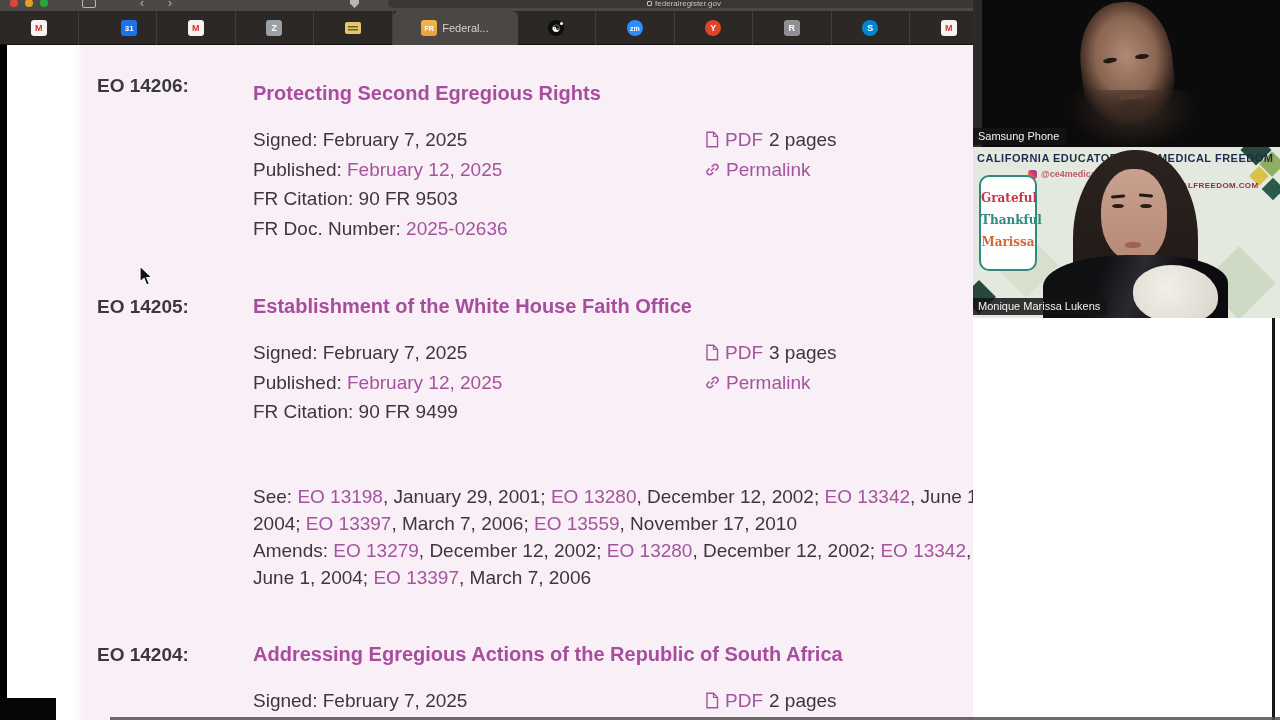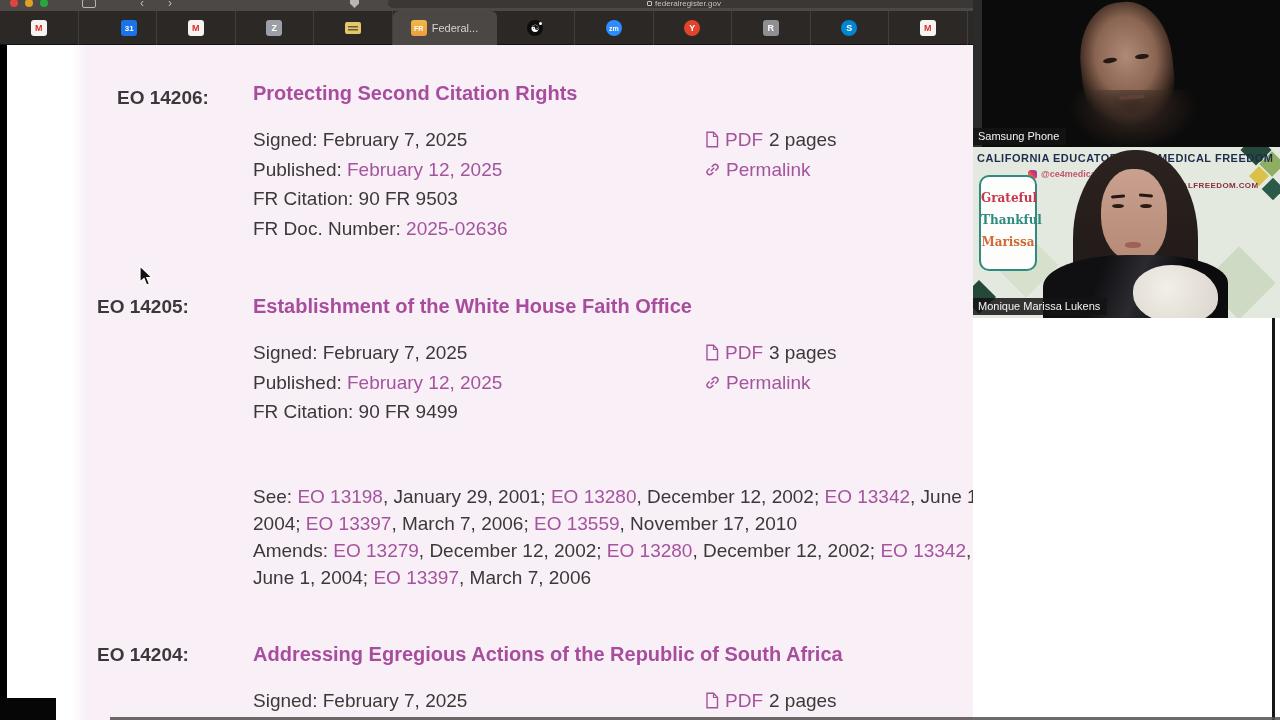--- a/index.html
+++ b/index.html
@@ -27,21 +27,21 @@
   .nav-arrow{position:absolute;top:-3px;color:#b9b5b2;font-size:12px;line-height:12px;}
   #shield{left:350px;top:-2px;width:9px;height:10px;background:#b9b5b2;position:absolute;
           clip-path:polygon(0 0,100% 0,100% 55%,50% 100%,0 55%);}
   #addressbar{left:388px;top:-2px;width:592px;height:10px;background:#3a3734;border-radius:5px;position:absolute;
               display:flex;align-items:center;justify-content:center;color:#c5c1be;font-size:8px;gap:3px;}
   #lock-icon{display:inline-block;width:5px;height:5px;border:1px solid #c5c1be;border-radius:1px;}
 
   
   #tabbar{left:0;top:11px;width:1280px;height:34px;background:var(--tabbar);display:flex;border-bottom:1px solid #141210;}
   .tab{width:78.5px;height:34px;display:flex;align-items:center;justify-content:center;border-right:1px solid #413d3b;}
-  .tab.active{width:104px;background:var(--activetab);gap:5px;border-radius:6px 6px 0 0;border-right:none;}
+  .tab.active{width:125px;background:var(--activetab);gap:5px;border-radius:6px 6px 0 0;border-right:none;}
   .tab-label{color:#d5d2cf;font-size:11px;white-space:nowrap;}
   .fav{width:16px;height:16px;display:flex;align-items:center;justify-content:center;
        font-size:9px;font-weight:bold;border-radius:3px;color:#fff;flex:0 0 auto;}
   .fav.gmail{background:#f5f4f2;color:#d93025;border-radius:3px;}
   .fav.gcal{background:#1a73e8;color:#fff;font-size:8px;margin-left:24px;}
   .fav.zgray{background:#9aa0a6;color:#fff;}
   .fav.folder{background:#e5c66b;height:12px;border-radius:2px;background-image:linear-gradient(#6b5d2e 0 0),linear-gradient(#6b5d2e 0 0);background-size:10px 1.5px,10px 1.5px;background-position:3px 4px,3px 7px;background-repeat:no-repeat;}
   .fav.fr{background:linear-gradient(#f2b845,#ec9e3e);color:#fff;font-size:7px;}
   .fav.darklogo{background:#0d0d0d;border-radius:50%;position:relative;color:#fff;font-size:10px;}
   .fav.darklogo::after{content:"";position:absolute;right:1px;top:2px;width:3px;height:3px;border-radius:50%;background:#fff;}
@@ -157,22 +157,22 @@
     <div class="tab">
         <span class="fav gmail">M</span>
       </div>
   </div>
 
   <div id="content" class="abs">
     <div id="left-margin" class="abs"></div>
 
     <div id="page" class="abs">
 
-      <div class="eo-label" style="top:42px;margin-left:20px;">EO 14206:</div>
-      <a class="eo-title" style="top:37px;">Protecting Second Citation Rights</a>
+      <div class="eo-label" style="top:30px;">EO 14206:</div>
+      <a class="eo-title" style="top:37px;">Protecting Second Egregious Rights</a>
       <div class="details" style="top:80px;">
         <div class="dline"><span>Signed:</span> <span>February 7, 2025</span></div>
         <div class="dline"><span>Published:</span> <span class="val-link">February 12, 2025</span></div>
         <div class="dline"><span>FR Citation:</span> <span>90 FR 9503</span></div>
         <div class="dline"><span>FR Doc. Number:</span> <span class="val-link">2025-02636</span></div>
       </div>
       <div class="rightcol" style="top:80px;">
         <div class="rline">
           <svg class="icon-svg" width="14" height="17" viewBox="0 0 14 17">
               <path d="M2 1.2h6.5l4 4.3v10.3H2z" fill="none" stroke="#a4549e" stroke-width="1.4"></path>

